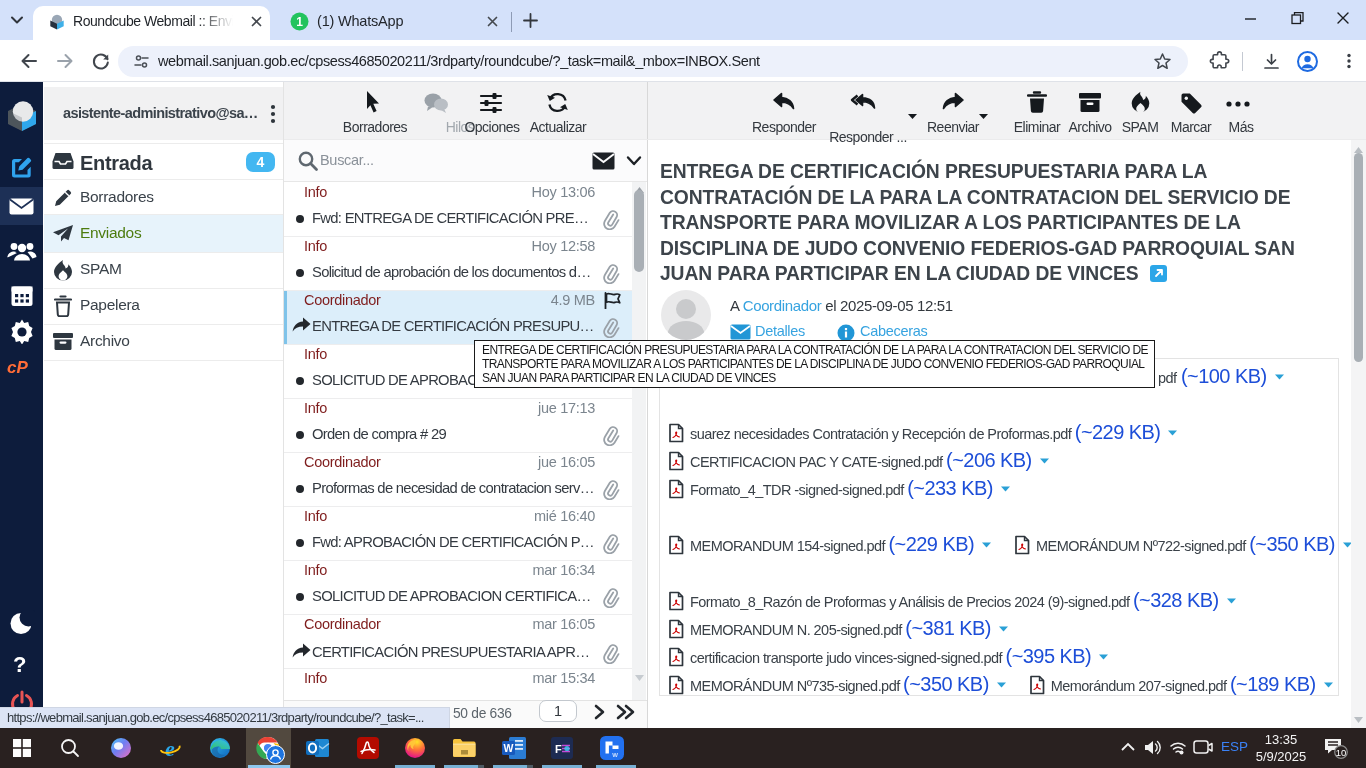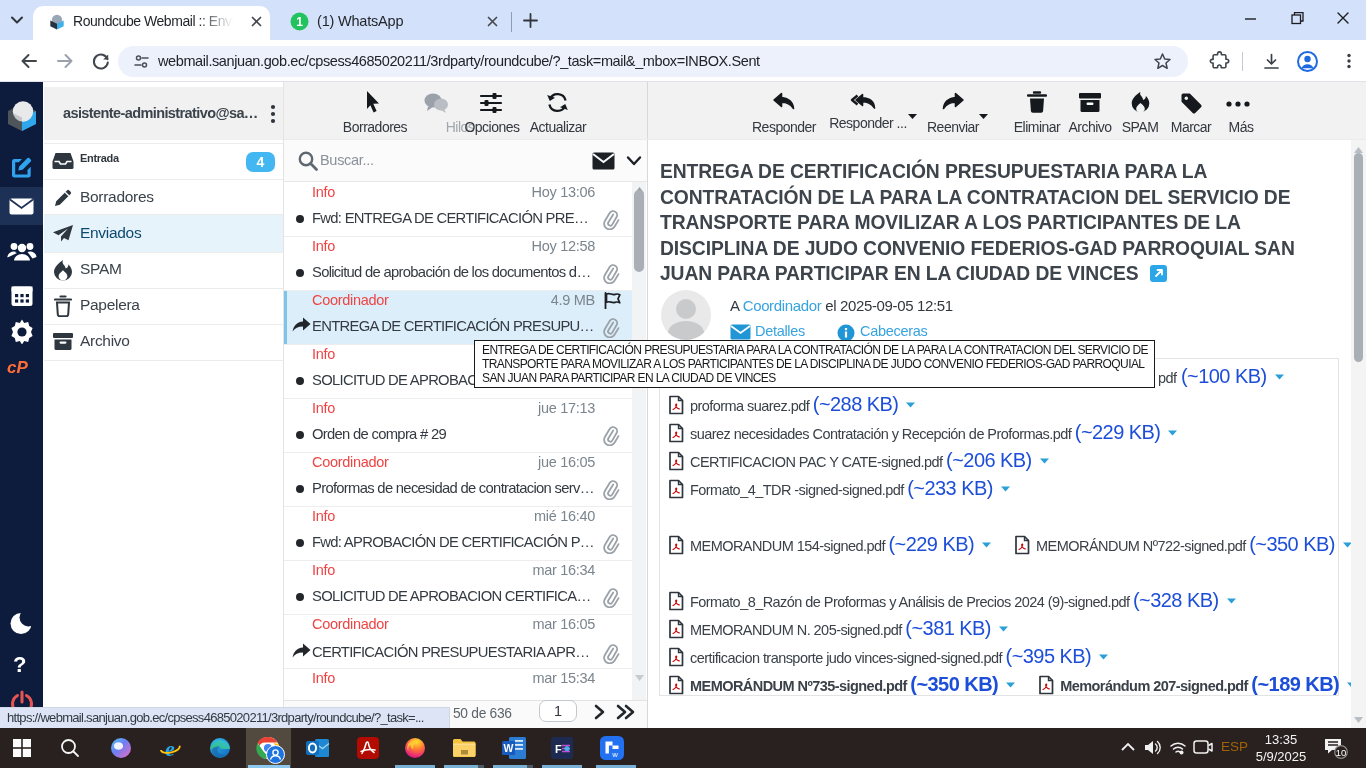--- a/index.html
+++ b/index.html
@@ -173,33 +173,33 @@
   <div class="abs" style="left:44px;top:214px;width:239px;height:1px;background:#ececec;"></div>
   <div class="abs" style="left:44px;top:252px;width:239px;height:1px;background:#ececec;"></div>
   <div class="abs" style="left:44px;top:288px;width:239px;height:1px;background:#ececec;"></div>
   <div class="abs" style="left:44px;top:324px;width:239px;height:1px;background:#ececec;"></div>
   <div class="abs" style="left:44px;top:360px;width:239px;height:1px;background:#ececec;"></div>
 
   <svg class="abs" style="left:52px;top:152px" width="22" height="18" viewBox="0 0 22 18">
     <path d="M3.5 1 h15 l3 8.5 v6 a1.5 1.5 0 0 1 -1.5 1.5 h-18 a1.5 1.5 0 0 1 -1.5 -1.5 v-6 Z" fill="#2e3740"></path>
     <path d="M2.5 9.5 h4.5 l1.5 2.5 h5 l1.5 -2.5 h4.5" fill="none" stroke="#fff" stroke-width="1.6"></path>
   </svg>
-  <div class="abs" style="left:80px;top:152px;font-size:11px;letter-spacing:-0.3px;font-weight:bold;color:#30373e;">Entrada</div>
+  <div class="abs" style="left:80px;top:152px;font-size:20px;letter-spacing:-0.3px;font-weight:bold;color:#30373e;">Entrada</div>
   <div class="abs" style="left:246px;top:152px;width:29px;height:20px;background:#43b7f1;border-radius:7px;color:#fff;font-size:14px;font-weight:bold;text-align:center;line-height:20px;">4</div>
 
   <svg class="abs" style="left:53px;top:188px" width="20" height="20" viewBox="0 0 20 20">
     <path d="M2 18 l1.2-4.8 L14 2.4 a1.6 1.6 0 0 1 2.3 0 l1.3 1.3 a1.6 1.6 0 0 1 0 2.3 L6.8 16.8 Z" fill="#2e3740"></path>
     <path d="M12.2 4.2 l3.6 3.6" stroke="#fff" stroke-width="1.3"></path>
   </svg>
   <div class="abs" style="left:80px;top:188px;font-size:15.5px;letter-spacing:-0.3px;color:#3a424a;">Borradores</div>
 
   <svg class="abs" style="left:52px;top:224px" width="22" height="20" viewBox="0 0 22 20">
     <path d="M21 1 L1 8.2 L6.5 11.2 L16 4.5 L9 12.5 L9 17.5 L12 13.9 L16.5 16.3 Z" fill="#2e3740"></path>
   </svg>
-  <div class="abs" style="left:80px;top:224px;font-size:15.5px;letter-spacing:-0.3px;color:#0c4a6e;">Enviados</div>
+  <div class="abs" style="left:80px;top:224px;font-size:15.5px;letter-spacing:-0.3px;color:#4d7c0f;">Enviados</div>
 
   <svg class="abs" style="left:53px;top:259px" width="20" height="22" viewBox="0 0 20 22">
     <path d="M10 1 C 8 5 13 6.5 12.5 9.5 C 15 8.8 15.5 6.8 15.3 5.2 C 18 7.8 19 10.8 19 13 a9 8.6 0 0 1 -18 0 C 1 8.6 5.5 4 10 1 Z" fill="#2e3740"></path>
     <path d="M10 21.5 a4.4 4.2 0 0 0 4.4 -4.2 c0 -2.3 -1.8 -3.6 -4.4 -6 c-2.6 2.4 -4.4 3.7 -4.4 6 a4.4 4.2 0 0 0 4.4 4.2 Z" fill="#fff"></path>
   </svg>
   <div class="abs" style="left:80px;top:260px;font-size:15.5px;letter-spacing:-0.3px;color:#3a424a;">SPAM</div>
 
   <svg class="abs" style="left:54px;top:295px" width="18" height="22" viewBox="0 0 18 22">
     <path d="M6.5 1.5 h5 M1 4.5 h16" stroke="#2e3740" stroke-width="2.2" stroke-linecap="round"></path>
     <path d="M3 7.5 h12 l-0.8 12 a1.8 1.8 0 0 1 -1.8 1.7 h-6.8 a1.8 1.8 0 0 1 -1.8 -1.7 Z" fill="none" stroke="#2e3740" stroke-width="2"></path>
@@ -260,21 +260,21 @@
   <div class="abs" style="left:320px;top:152px;font-size:14.5px;letter-spacing:-0.3px;color:#8a9199;">Buscar...</div>
   <svg class="abs" style="left:592px;top:152px" width="23" height="18" viewBox="0 0 23 18">
     <rect x="0.5" y="0.5" width="22" height="17" rx="1.5" fill="#1d2126"></rect>
     <path d="M1 2 L11.5 10 L22 2" fill="none" stroke="#fbfbfc" stroke-width="2"></path>
   </svg>
   <svg class="abs" style="left:626px;top:155px" width="16" height="12" viewBox="0 0 16 12">
       <path d="M2 2.5 L8 9 L14 2.5" stroke="#1d2126" stroke-width="2.4" fill="none" stroke-linecap="round" stroke-linejoin="round"></path>
     </svg>
 
   <style>
-    .sender { position:absolute; left:312px; font-size:14.5px; letter-spacing:-0.3px; color:#ef4444; white-space:nowrap; }
+    .sender { position:absolute; left:304px; font-size:14.5px; letter-spacing:-0.3px; color:#7f1d1d; white-space:nowrap; }
     .mdate  { position:absolute; font-size:14.5px; letter-spacing:-0.3px; color:#7b858e; white-space:nowrap; text-align:right; width:120px; left:475px; }
     .subj   { position:absolute; left:312px; font-size:14.8px; letter-spacing:-0.7px; color:#343a41; white-space:nowrap; width:284px; overflow:hidden; text-overflow:ellipsis; }
     .dot    { position:absolute; left:296px; width:8px; height:8px; border-radius:50%; background:#23272c; }
   </style>
   <div class="sender" style="top:184px;">Info</div>
     <div class="mdate" style="top:184px;">Hoy 13:06</div>
   <div class="dot" style="top:215px;"></div>
     <div class="subj" style="top:210px;">Fwd: ENTREGA DE CERTIFICACIÓN PRESUPUESTARIA PARA LA CONTRATACIÓN</div>
   <div class="sender" style="top:238px;">Info</div>
     <div class="mdate" style="top:238px;">Hoy 12:58</div>
@@ -388,21 +388,21 @@
   </style>
 
   <svg class="abs" style="left:771px;top:92px" width="26" height="22" viewBox="0 0 26 22">
     <path d="M10.5 1.5 L3 8 L10.5 14.5 L10.5 10.2 C16 10.2 19.5 12 22.5 16.5 C22 9.5 17 5.9 10.5 5.6 Z" fill="#15191d" stroke="#15191d" stroke-width="1.6" stroke-linejoin="round"></path>
   </svg>
   <div class="mtlabel" style="left:741px;top:119px;width:86px;">Responder</div>
   <svg class="abs" style="left:849px;top:92px" width="30" height="22" viewBox="0 0 30 22">
     <path d="M13.5 2.5 L7 8 L13.5 13.5 L13.5 9.8 C19 9.8 22.5 11.8 25.5 16 C25 9.5 20 6.2 13.5 5.9 Z" fill="#15191d" stroke="#15191d" stroke-width="1.6" stroke-linejoin="round"></path>
     <path d="M8.5 3.5 L3 8 L8.5 12.5" fill="none" stroke="#15191d" stroke-width="2.4" stroke-linejoin="round"></path>
   </svg>
-  <div class="mtlabel" style="left:823px;top:115px;width:90px;">Responder ...</div>
+  <div class="mtlabel" style="left:823px;top:129px;width:90px;">Responder ...</div>
   <svg class="abs" style="left:906px;top:112px" width="13" height="9" viewBox="0 0 13 9">
       <path d="M2 2 L6.5 7 L11 2 Z" fill="#15191d"></path>
     </svg>
   <svg class="abs" style="left:940px;top:92px" width="26" height="22" viewBox="0 0 26 22">
     <path d="M15.5 1.5 L23 8 L15.5 14.5 L15.5 10.2 C10 10.2 6.5 12 3.5 16.5 C4 9.5 9 5.9 15.5 5.6 Z" fill="#15191d" stroke="#15191d" stroke-width="1.6" stroke-linejoin="round"></path>
   </svg>
   <div class="mtlabel" style="left:913px;top:119px;width:80px;">Reenviar</div>
   <svg class="abs" style="left:977px;top:112px" width="13" height="9" viewBox="0 0 13 9">
       <path d="M2 2 L6.5 7 L11 2 Z" fill="#15191d"></path>
     </svg>
@@ -467,25 +467,20 @@
           <path d="M2 1.5 h8.5 L14.5 5.5 v13 h-12.5 Z" fill="#fff" stroke="#2e353c" stroke-width="1.7" stroke-linejoin="round"></path>
           <path d="M10.5 1.5 L10.5 5.5 L14.5 5.5" fill="none" stroke="#2e353c" stroke-width="1.4"></path>
           <path d="M5 14.5 c1.5 -0.5 3.2 -2.7 3.7 -4.6 c0.2 -0.8 -0.8 -1.2 -1 -0.3 c-0.3 1.7 1.6 4.2 3.6 4.3" fill="none" stroke="#c00" stroke-width="1.1" stroke-linecap="round"></path>
         </g>
     <path id="acar" d="M1 1.5 L5.5 6.5 L10 1.5 Z" fill="#2aa0d6"></path>
   </defs>
     </svg>
   <div class="arow" style="top:365px;"><span class="aname" style="padding-left:490px;">pdf</span> <span class="asize">(~100 KB)</span><svg class="acaret" width="11" height="8" viewBox="0 0 11 8">
         <use href="#acar"></use>
       </svg></div>
-  <div class="arow" style="top:393px;"><svg class="pdficon" width="16" height="20" viewBox="0 0 16 20">
-        <use href="#pdfi"></use>
-      </svg><span class="aname">proforma suarez.pdf </span><span class="asize">(~288 KB)</span><svg class="acaret" width="11" height="8" viewBox="0 0 11 8">
-        <use href="#acar"></use>
-      </svg></div>
   <div class="arow" style="top:421px;"><svg class="pdficon" width="16" height="20" viewBox="0 0 16 20">
         <use href="#pdfi"></use>
       </svg><span class="aname">suarez necesidades Contratación y Recepción de Proformas.pdf </span><span class="asize">(~229 KB)</span><svg class="acaret" width="11" height="8" viewBox="0 0 11 8">
         <use href="#acar"></use>
       </svg></div>
   <div class="arow" style="top:449px;"><svg class="pdficon" width="16" height="20" viewBox="0 0 16 20">
         <use href="#pdfi"></use>
       </svg><span class="aname">CERTIFICACION PAC Y CATE-signed.pdf </span><span class="asize">(~206 KB)</span><svg class="acaret" width="11" height="8" viewBox="0 0 11 8">
         <use href="#acar"></use>
       </svg></div>
@@ -511,21 +506,21 @@
   <div class="arow" style="top:617px;"><svg class="pdficon" width="16" height="20" viewBox="0 0 16 20">
         <use href="#pdfi"></use>
       </svg><span class="aname">MEMORANDUM N. 205-signed.pdf </span><span class="asize">(~381 KB)</span><svg class="acaret" width="11" height="8" viewBox="0 0 11 8">
         <use href="#acar"></use>
       </svg></div>
   <div class="arow" style="top:645px;"><svg class="pdficon" width="16" height="20" viewBox="0 0 16 20">
         <use href="#pdfi"></use>
       </svg><span class="aname">certificacion transporte judo vinces-signed-signed.pdf </span><span class="asize">(~395 KB)</span><svg class="acaret" width="11" height="8" viewBox="0 0 11 8">
         <use href="#acar"></use>
       </svg></div>
-  <div class="arow" style="top:673px;font-weight:bold;"><svg class="pdficon" width="16" height="20" viewBox="0 0 16 20">
+  <div class="arow" style="top:673px;"><svg class="pdficon" width="16" height="20" viewBox="0 0 16 20">
         <use href="#pdfi"></use>
       </svg><span class="aname">MEMORÁNDUM Nº735-signed.pdf </span><span class="asize">(~350 KB)</span><svg class="acaret" width="11" height="8" viewBox="0 0 11 8">
         <use href="#acar"></use>
       </svg><span style="display:inline-block;width:22px;"></span><svg class="pdficon" width="16" height="20" viewBox="0 0 16 20">
         <use href="#pdfi"></use>
       </svg><span class="aname">Memorándum 207-signed.pdf </span><span class="asize">(~189 KB)</span><svg class="acaret" width="11" height="8" viewBox="0 0 11 8">
         <use href="#acar"></use>
       </svg></div>
 
   <div class="abs" style="left:1351px;top:140px;width:15px;height:588px;background:#f4f4f5;"></div>
@@ -678,21 +673,21 @@
       <path d="M11.5 5 a4.5 4.5 0 0 1 0 7 M13.5 2.5 a8 8 0 0 1 0 12" fill="none" stroke="#f0f0f0" stroke-width="1.4" stroke-linecap="round"></path>
     </svg>
     <svg style="position:absolute;left:1169px;top:12px" width="18" height="15" viewBox="0 0 18 15">
       <path d="M2 6 a10 10 0 0 1 14 0 M4.5 9 a6.5 6.5 0 0 1 9 0 M7 12 a3.2 3.2 0 0 1 4 0" fill="none" stroke="#f0f0f0" stroke-width="1.5" stroke-linecap="round"></path>
       <circle cx="12.5" cy="12.5" r="2" fill="#f0f0f0"></circle>
     </svg>
     <svg style="position:absolute;left:1193px;top:11px" width="20" height="17" viewBox="0 0 20 17">
       <rect x="1" y="2" width="14" height="12" rx="2.5" fill="none" stroke="#f0f0f0" stroke-width="1.5"></rect>
       <path d="M15.5 6.5 L19 4.5 V12 L15.5 10" fill="none" stroke="#f0f0f0" stroke-width="1.5" stroke-linejoin="round"></path>
     </svg>
-    <div style="position:absolute;left:1221px;top:11px;font-size:13.5px;color:#a16207;">ESP</div>
+    <div style="position:absolute;left:1221px;top:11px;font-size:13.5px;color:#3b82f6;">ESP</div>
     <div style="position:absolute;left:1248px;top:3px;width:66px;text-align:center;font-size:13px;color:#f4f4f4;line-height:17px;">13:35<br>5/9/2025</div>
     <svg style="position:absolute;left:1324px;top:9px" width="24" height="22" viewBox="0 0 24 22">
       <path d="M1 2 h16 v11 h-9 l-4 3.5 V13 h-3 Z" fill="#f2f2f2"></path>
       <path d="M4 5 h10 M4 8 h10" stroke="#292120" stroke-width="1.4"></path>
       <circle cx="17" cy="15" r="6.3" fill="#292120" stroke="#8d8d8d" stroke-width="1.2"></circle>
       <text x="17" y="18.6" font-size="9.5" fill="#fff" text-anchor="middle" font-family="Liberation Sans">10</text>
     </svg>
   </circle></div>
 
 </div>

